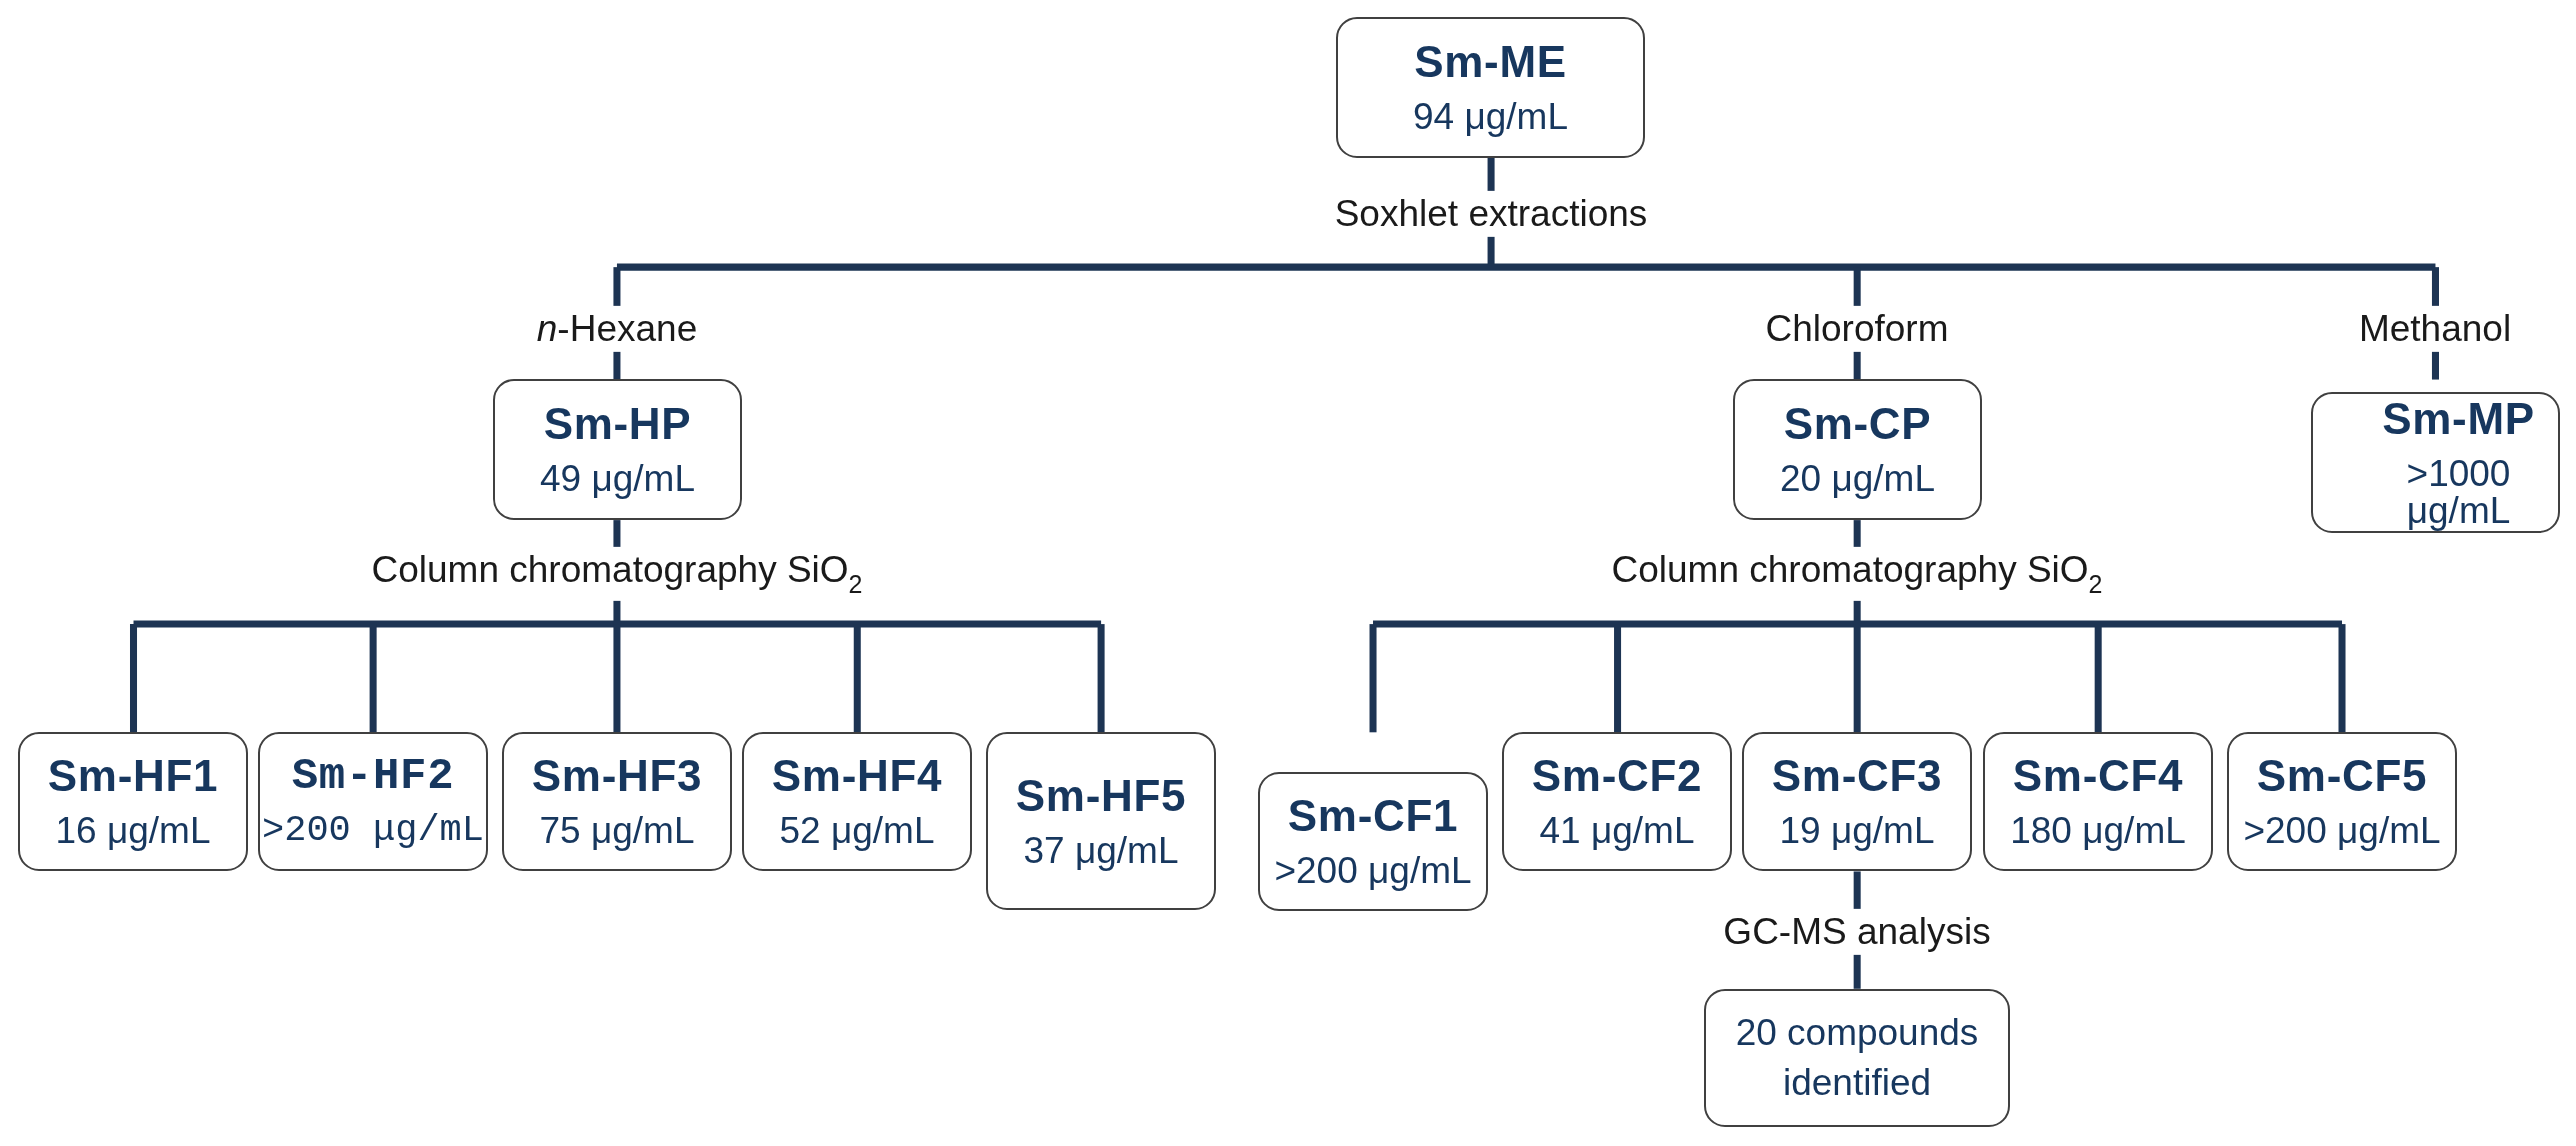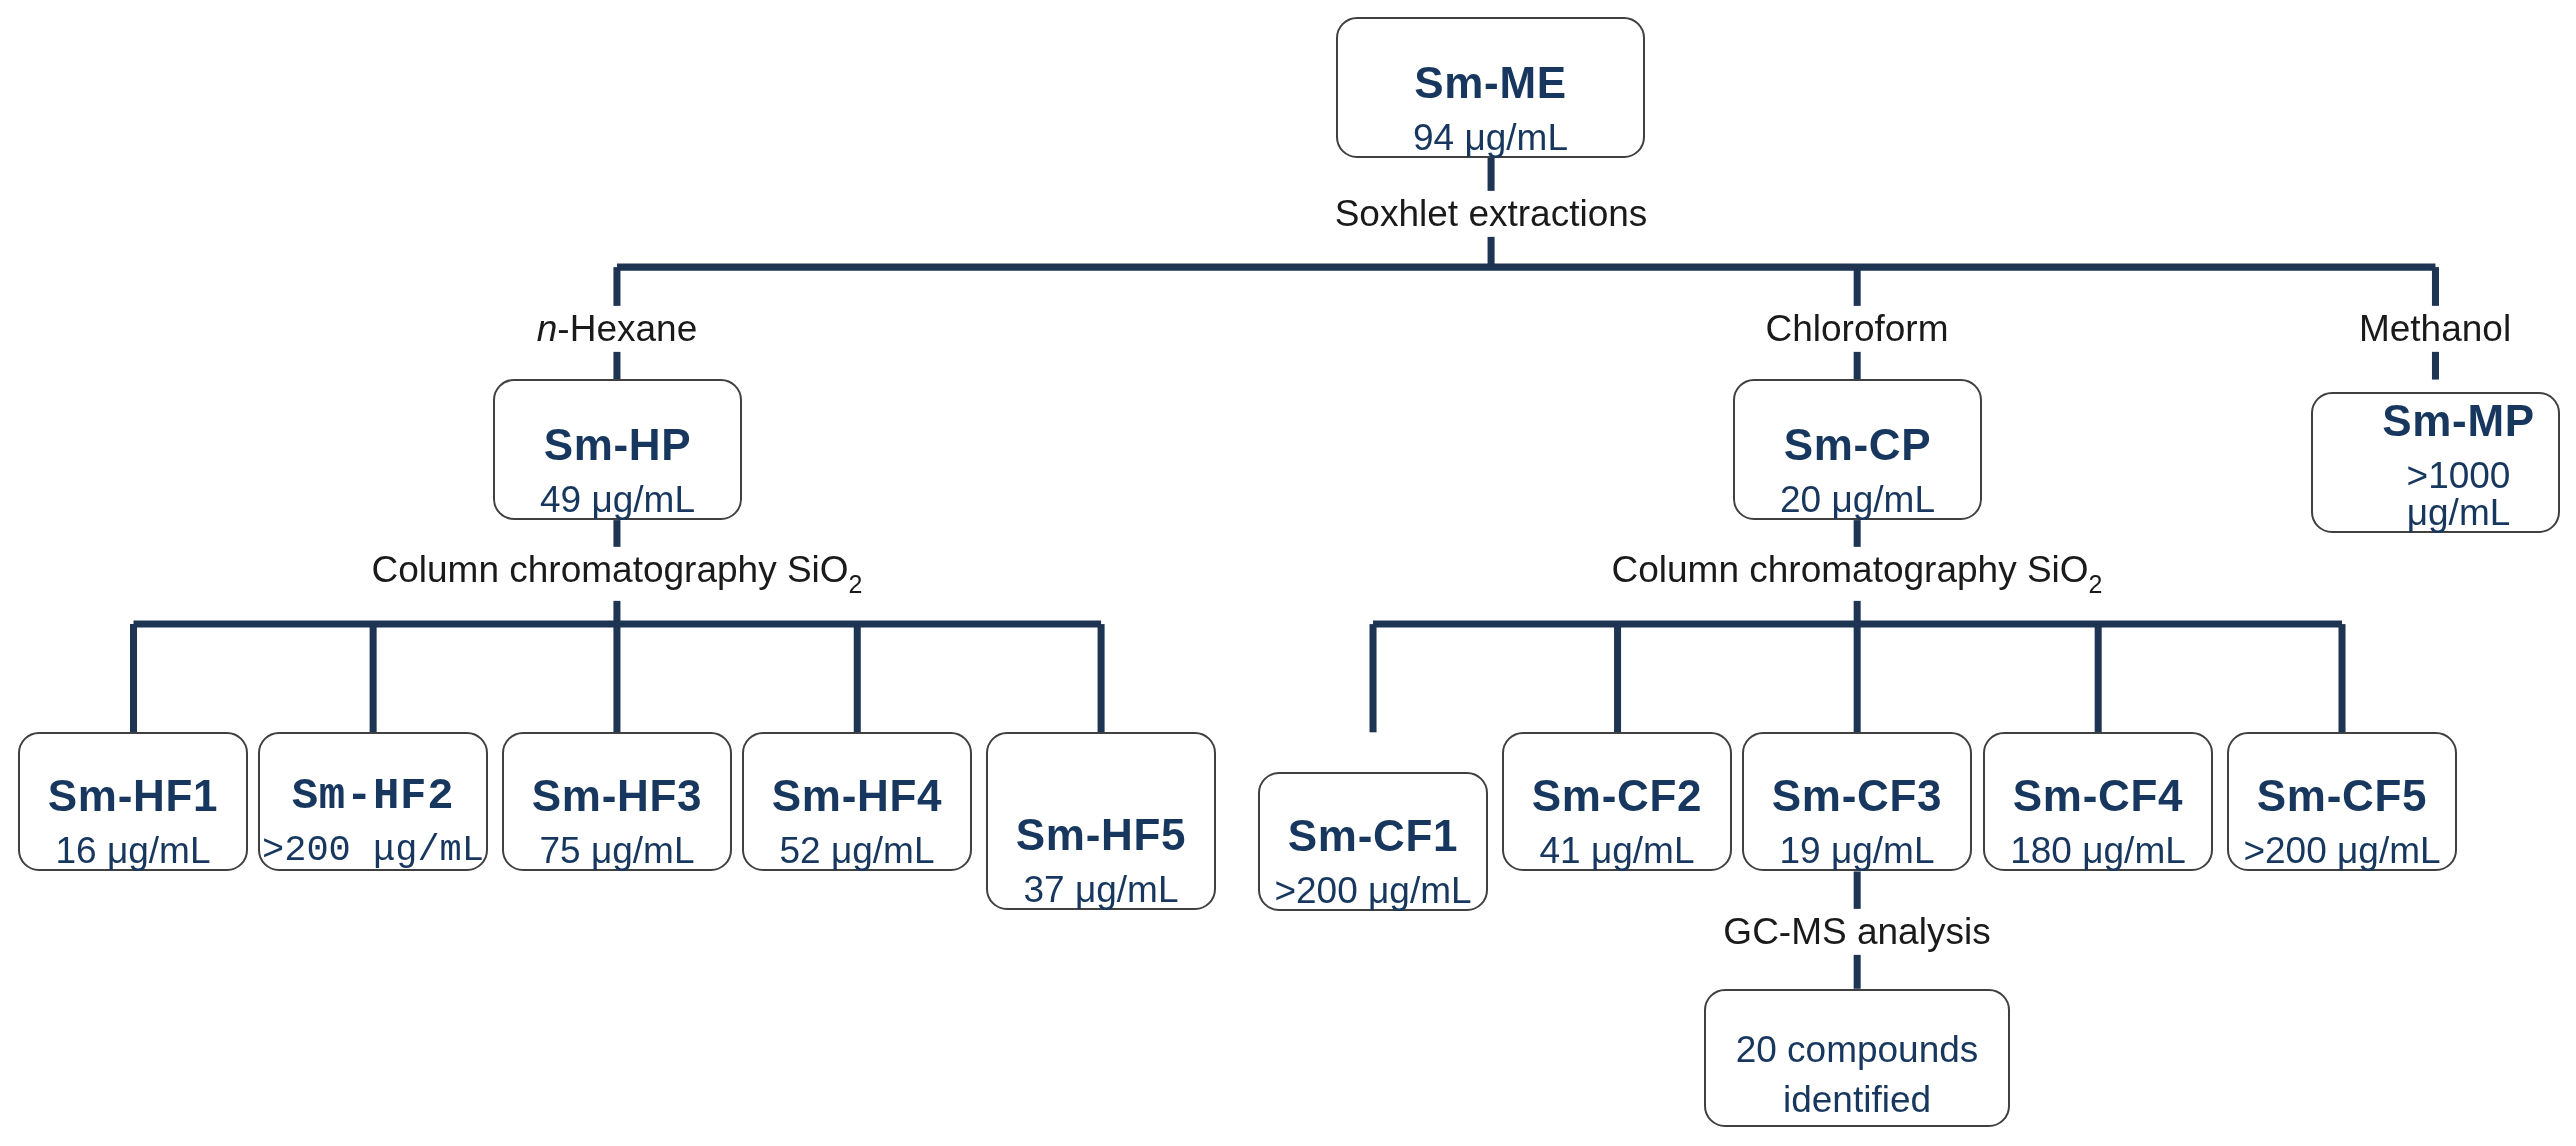--- a/index.html
+++ b/index.html
@@ -32,21 +32,21 @@
   .node{
     position:absolute;
     z-index:3;
     box-sizing:border-box;
     background:var(--background);
     border:2.1px solid var(--box-border);
     border-radius:21px;
     display:flex;
     flex-direction:column;
     align-items:center;
-    justify-content:flex-end;
+    justify-content:center;
     gap:14px;
     text-align:center;
   }
   .node-title{
     font-size:44px;
     font-weight:bold;
     color:var(--node-text);
     line-height:1;
     letter-spacing:0.7px;
   }

